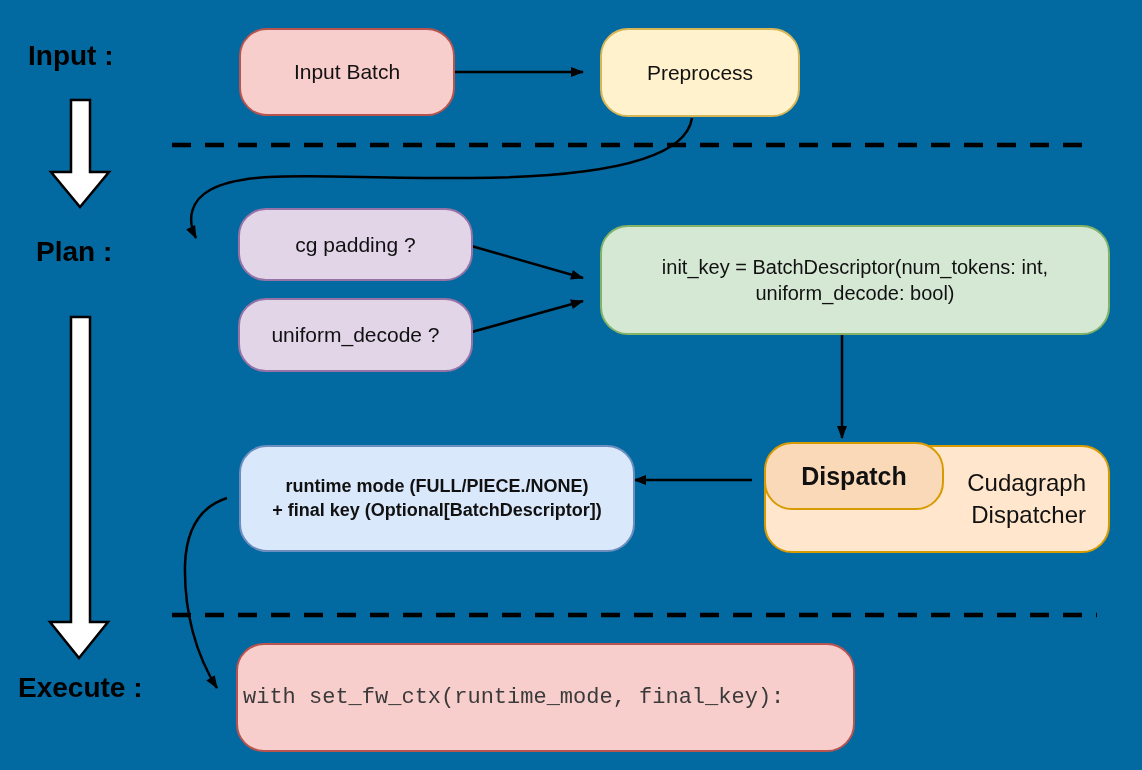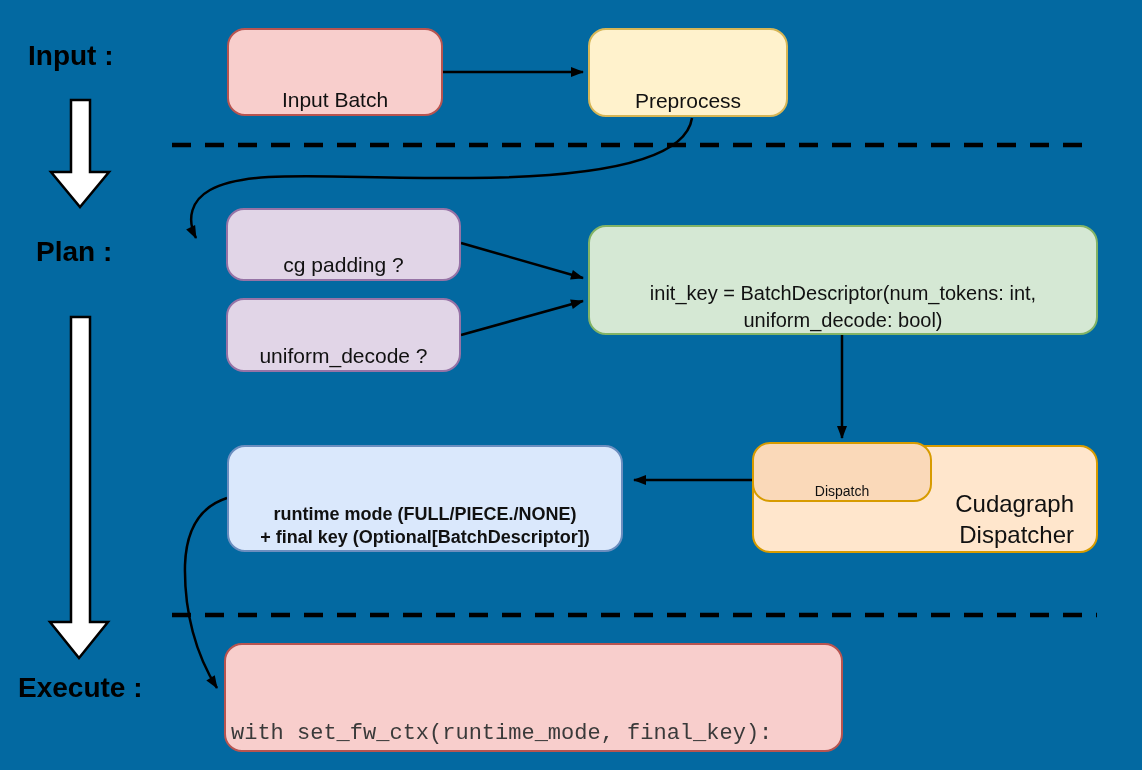--- a/index.html
+++ b/index.html
@@ -16,45 +16,46 @@
     position: absolute;
     left: 0; top: 0;
     width: 1142px; height: 770px;
     z-index: 1;
   }
   .node {
     position: absolute;
     z-index: 2;
     box-sizing: border-box;
     border: 2px solid #999;
-    border-radius: 18px;
+    border-radius: 28px;
     display: flex;
     flex-direction: column;
     align-items: center;
-    justify-content: flex-end;
+    justify-content: center;
     text-align: center;
     line-height: 1.32;
+    margin-left: 12px;
   }
   .stage-label {
     position: absolute;
     z-index: 2;
     font-weight: bold;
     font-size: 28px;
     color: #000000;
     white-space: nowrap;
   }
   .node-input-batch   { left: 227px; top: 28px;  width: 216px; height: 88px;  font-size: 21px; }
   .node-preprocess    { left: 588px; top: 28px;  width: 200px; height: 89px;  font-size: 21px; }
   .node-cg-padding    { left: 226px; top: 208px; width: 235px; height: 73px;  font-size: 21px; }
   .node-uniform-decode{ left: 226px; top: 298px; width: 235px; height: 74px;  font-size: 21px; }
   .node-init-key      { left: 588px; top: 225px; width: 510px; height: 110px; font-size: 20px; }
   .node-runtime-result{ left: 227px; top: 445px; width: 396px; height: 107px; font-size: 18px; font-weight: bold; }
   .node-cudagraph     { left: 752px; top: 445px; width: 346px; height: 108px; font-size: 24px;
                         align-items: flex-end; padding-right: 22px; z-index: 2; }
-  .node-dispatch      { left: 752px; top: 442px; width: 180px; height: 60px;  font-size: 14px; z-index: 3; }
+  .node-dispatch      { left: 752px; top: 442px; width: 180px; height: 68px;  font-size: 25px; z-index: 3; font-weight: bold; }
   .node-execute-code  { left: 224px; top: 643px; width: 619px; height: 109px;
                         font-family: "Liberation Mono", "DejaVu Sans Mono", monospace;
                         font-size: 22px; color: #3a3a3a;
                         align-items: flex-start; text-align: left;
                         padding-left: 5px; line-height: 1.5; }
   .pre-line { white-space: pre; }
   .label-input   { left: 28px; top: 40px; }
   .label-plan    { left: 36px; top: 236px; }
   .label-execute { left: 18px; top: 672px; }
 </style>

